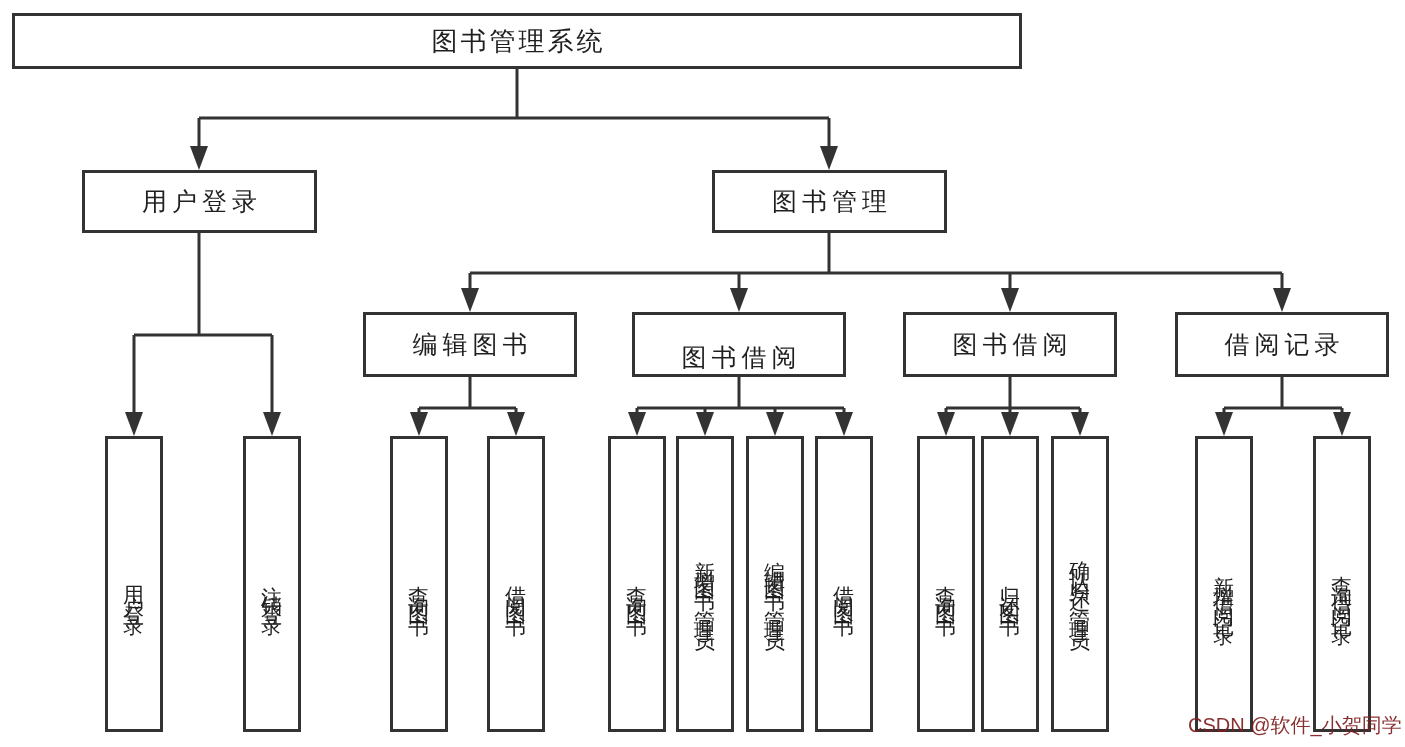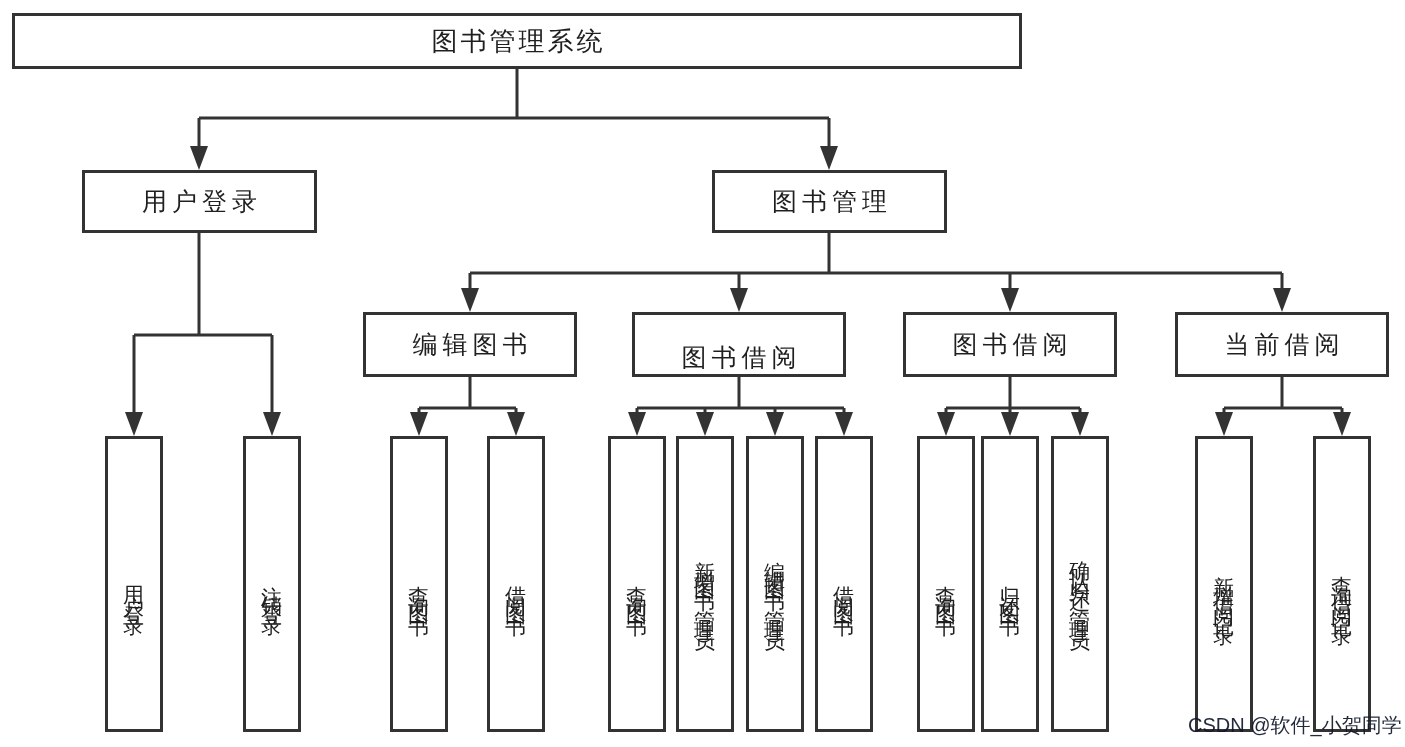--- a/index.html
+++ b/index.html
@@ -43,21 +43,21 @@
     letter-spacing: 10px;
     line-height: 1;
     padding-top: 10px; 
     white-space: nowrap;
   }
   .watermark {
     position: absolute;
     left: 1188px;
     top: 712px;
     font-size: 20px;
-    color: #0f172a;
+    color: #7f1d1d;
     opacity: 0.92;
     white-space: nowrap;
     z-index: 5;
   }
 </style>
 </head>
 <body>
 
 <div class="stage">
 
@@ -125,21 +125,21 @@
   <div class="box" style="left:363px; top:312px; width:214px; height:65px;">
     <span class="h-label">编辑图书</span>
   </div>
   <div class="box" style="left:632px; top:312px; width:214px; height:65px;align-items:flex-end;">
     <span class="h-label">图书借阅</span>
   </div>
   <div class="box" style="left:903px; top:312px; width:214px; height:65px;">
     <span class="h-label">图书借阅</span>
   </div>
   <div class="box" style="left:1175px; top:312px; width:214px; height:65px;">
-    <span class="h-label">当前借阅</span>
+    <span class="h-label">借阅记录</span>
   </div>
 
   <div class="box" style="left:105px; top:436px; width:58px; height:296px;">
     <span class="v-label">用户登录</span>
   </div>
   <div class="box" style="left:243px; top:436px; width:58px; height:296px;">
     <span class="v-label">注销登录</span>
   </div>
 
   <div class="box" style="left:390px; top:436px; width:58px; height:296px;">

